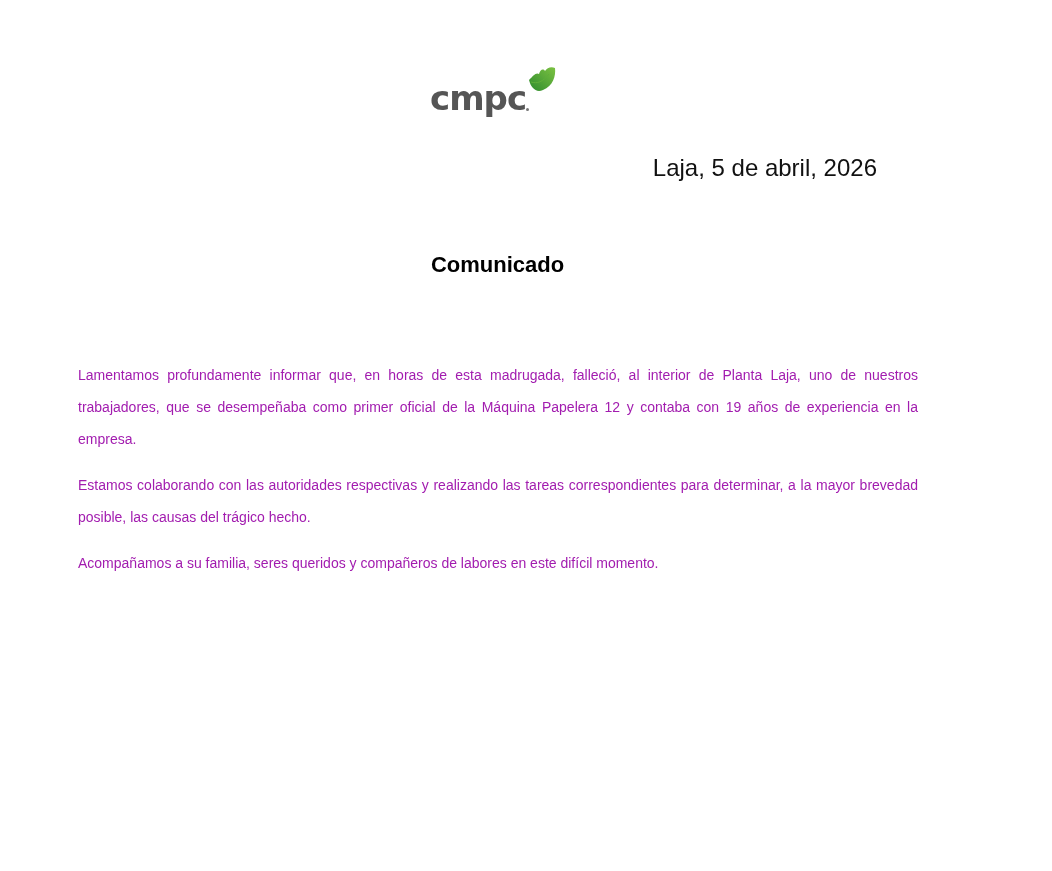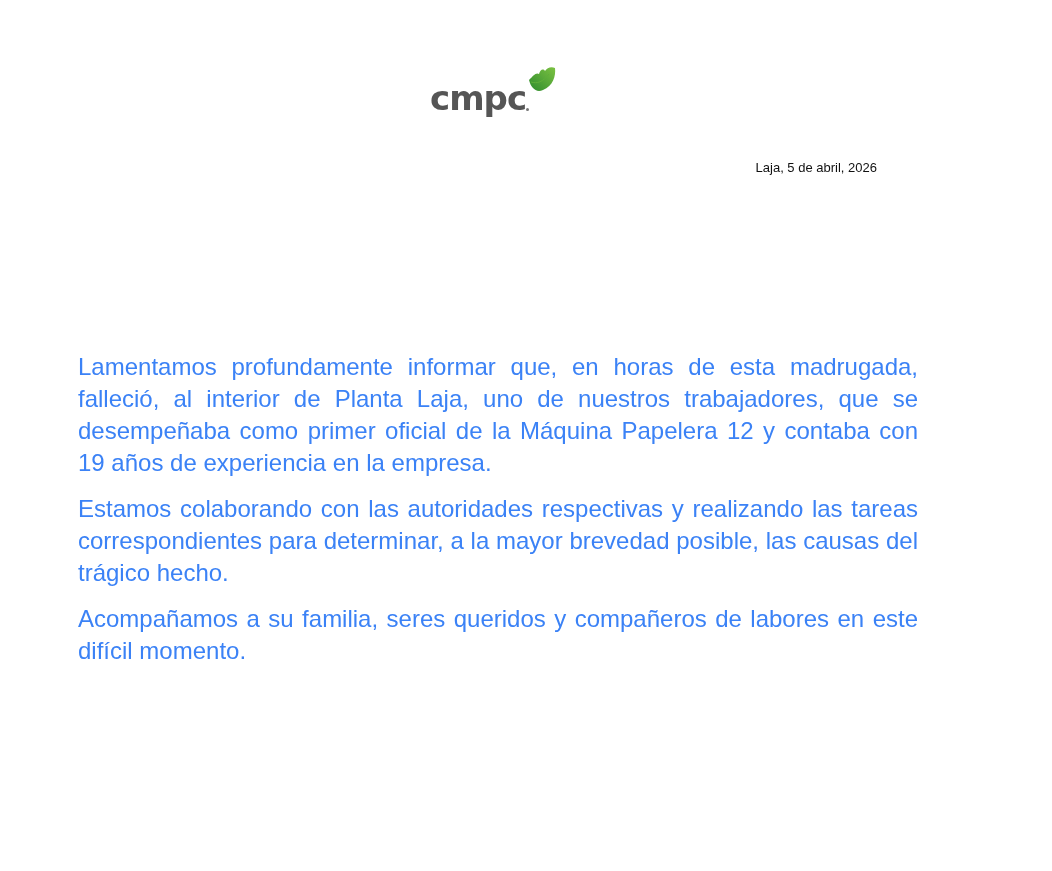--- a/index.html
+++ b/index.html
@@ -51,21 +51,21 @@
     position: absolute;
     left: 97px;
     top: 0px;
     width: 30px;
     height: 28px;
   }
   .date {
     position: absolute;
     right: 134px;
     top: 156px;
-    font-size: 13px;
+    font-size: 24px;
     line-height: 24px;
     color: #111111;
   }
   .title {
     position: absolute;
     left: 0;
     width: 995px;
     top: 251px;
     text-align: center;
     font-size: 22px;
@@ -73,25 +73,25 @@
     line-height: 28px;
     color: #000000;
   }
   .body-text {
     position: absolute;
     left: 78px;
     top: 347px;
     width: 840px;
   }
   .para {
-    margin: 4px 0 14px 0;
-    font-size: 24px;
+    margin: 12px 0 14px 0;
+    font-size: 14px;
     line-height: 32px;
     text-align: justify;
-    color: #3b82f6;
+    color: #a21caf;
   }
 </style>
 </head>
 <body>
 
 <div class="page">
 
   <div class="logo">
     <span class="logo-text">cmpc</span>
     <span class="logo-dot"></span>
@@ -102,20 +102,21 @@
           <stop offset="1" stop-color="#7cc242"></stop>
         </linearGradient>
       </defs>
       <path d="M2 14 C6 10, 9 6, 12 8 C13 4, 16 2, 18 5 C20 2, 24 0, 28 2 C29 10, 26 20, 16 24 C9 27, 4 22, 2 14 Z" fill="url(#leafGrad)"></path>
       <path d="M4 16 C10 18, 16 16, 22 8" stroke="#5fae3a" stroke-width="1" fill="none"></path>
     </svg>
   </div>
 
   <div class="date">Laja, 5 de abril, 2026</div>
 
+  <div class="title">Comunicado</div>
 
   <div class="body-text">
     <p class="para">Lamentamos profundamente informar que, en horas de esta madrugada, falleció, al interior de Planta Laja, uno de nuestros trabajadores, que se desempeñaba como primer oficial de la Máquina Papelera 12 y contaba con 19 años de experiencia en la empresa.</p>
     <p class="para">Estamos colaborando con las autoridades respectivas y realizando las tareas correspondientes para determinar, a la mayor brevedad posible, las causas del trágico hecho.</p>
     <p class="para">Acompañamos a su familia, seres queridos y compañeros de labores en este difícil momento.</p>
   </div>
 
 </div>
 
 </body></html>

